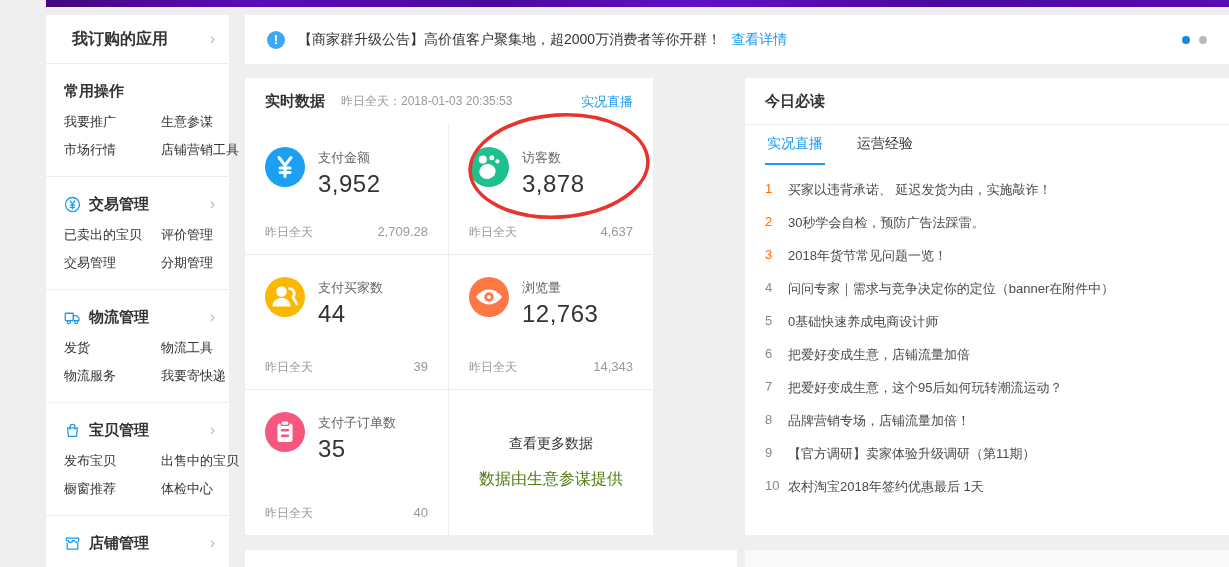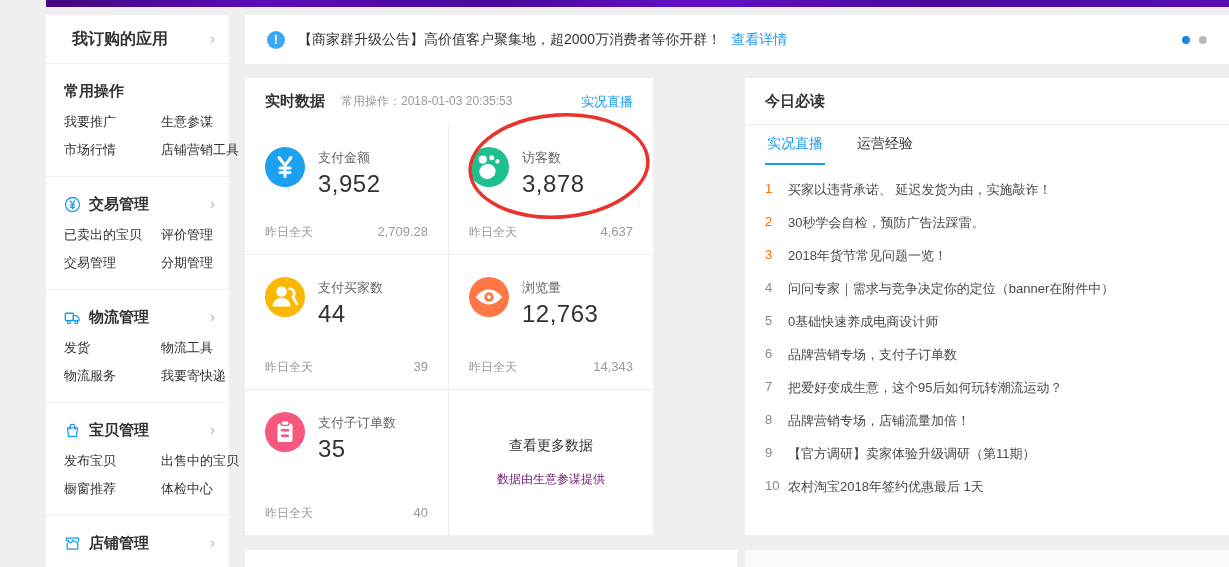--- a/index.html
+++ b/index.html
@@ -51,21 +51,21 @@
   .micon { width:40px; height:40px; border-radius:50%; display:flex; align-items:center;
            justify-content:center; flex:0 0 auto; }
   .m-label { font-size:13px; color:#666; margin-top:2px; }
   .m-value { font-size:24px; color:#333; margin-top:3px; letter-spacing:0.5px; }
   .yrow { position:absolute; left:0; right:0; bottom:0; display:flex; justify-content:space-between;
           align-items:baseline; padding:0 20px 13px; }
   .y-label { font-size:12px; color:#9a9a9a; }
   .y-value { font-size:13px; color:#9a9a9a; }
   .more-cell { display:flex; flex-direction:column; align-items:center; justify-content:center; gap:16px; }
   .more-link { font-size:14px; color:#333; cursor:pointer; }
-  .more-note { font-size:12px; color:#701a75; }
+  .more-note { font-size:16px; color:#4d7c0f; }
   .annot { position:absolute; left:455px; top:100px; width:220px; height:140px; pointer-events:none; z-index:6; }
 
   
   .mr-panel { position:absolute; left:745px; top:78px; right:0; height:457px; background:#fff; }
   .mr-head { height:47px; display:flex; align-items:center; padding:0 20px; border-bottom:1px solid #ededed; }
   .mr-title { font-size:15px; font-weight:bold; }
   .tabs { display:flex; gap:30px; padding:0 20px; height:40px; align-items:stretch; }
   .tab { font-size:14px; color:#333; display:flex; align-items:center; cursor:pointer;
          border-bottom:2px solid transparent; padding:0 2px; }
   .tab.active { color:#1b9aee; border-bottom-color:#1b9aee; }
@@ -188,21 +188,21 @@
     <span class="dots">
       <span class="dot active"></span>
       <span class="dot"></span>
     </span>
   </div>
 
   <section class="rt-panel">
     <div class="rt-head">
       <span class="rt-title">实时数据</span>
       <span class="rt-time">
-        <span>常用操作：</span><span>2018-01-03 20:35:53</span>
+        <span>昨日全天：</span><span>2018-01-03 20:35:53</span>
       </span>
       <span class="rt-live">实况直播</span>
     </div>
     <div class="grid">
 
       <div class="gcell bline rline">
         <div class="m-top">
           <span class="micon" style="background: rgb(27, 160, 242);">
             <svg viewBox="0 0 40 40" width="40" height="40" fill="none" stroke="#fff" stroke-width="3" stroke-linecap="round">
               <path d="M14 10.5l6 8 6-8M20 18.5v11M15 21h10M15 25.6h10"></path>
@@ -336,21 +336,21 @@
       <div class="news-item">
         <span class="news-num">4</span>
         <span class="news-text">问问专家｜需求与竞争决定你的定位（banner在附件中）</span>
       </div>
       <div class="news-item">
         <span class="news-num">5</span>
         <span class="news-text">0基础快速养成电商设计师</span>
       </div>
       <div class="news-item">
         <span class="news-num">6</span>
-        <span class="news-text">品牌营销专场，支付子订单数</span>
+        <span class="news-text">把爱好变成生意，店铺流量加倍</span>
       </div>
       <div class="news-item">
         <span class="news-num">7</span>
         <span class="news-text">把爱好变成生意，这个95后如何玩转潮流运动？</span>
       </div>
       <div class="news-item">
         <span class="news-num">8</span>
         <span class="news-text">品牌营销专场，店铺流量加倍！</span>
       </div>
       <div class="news-item">

